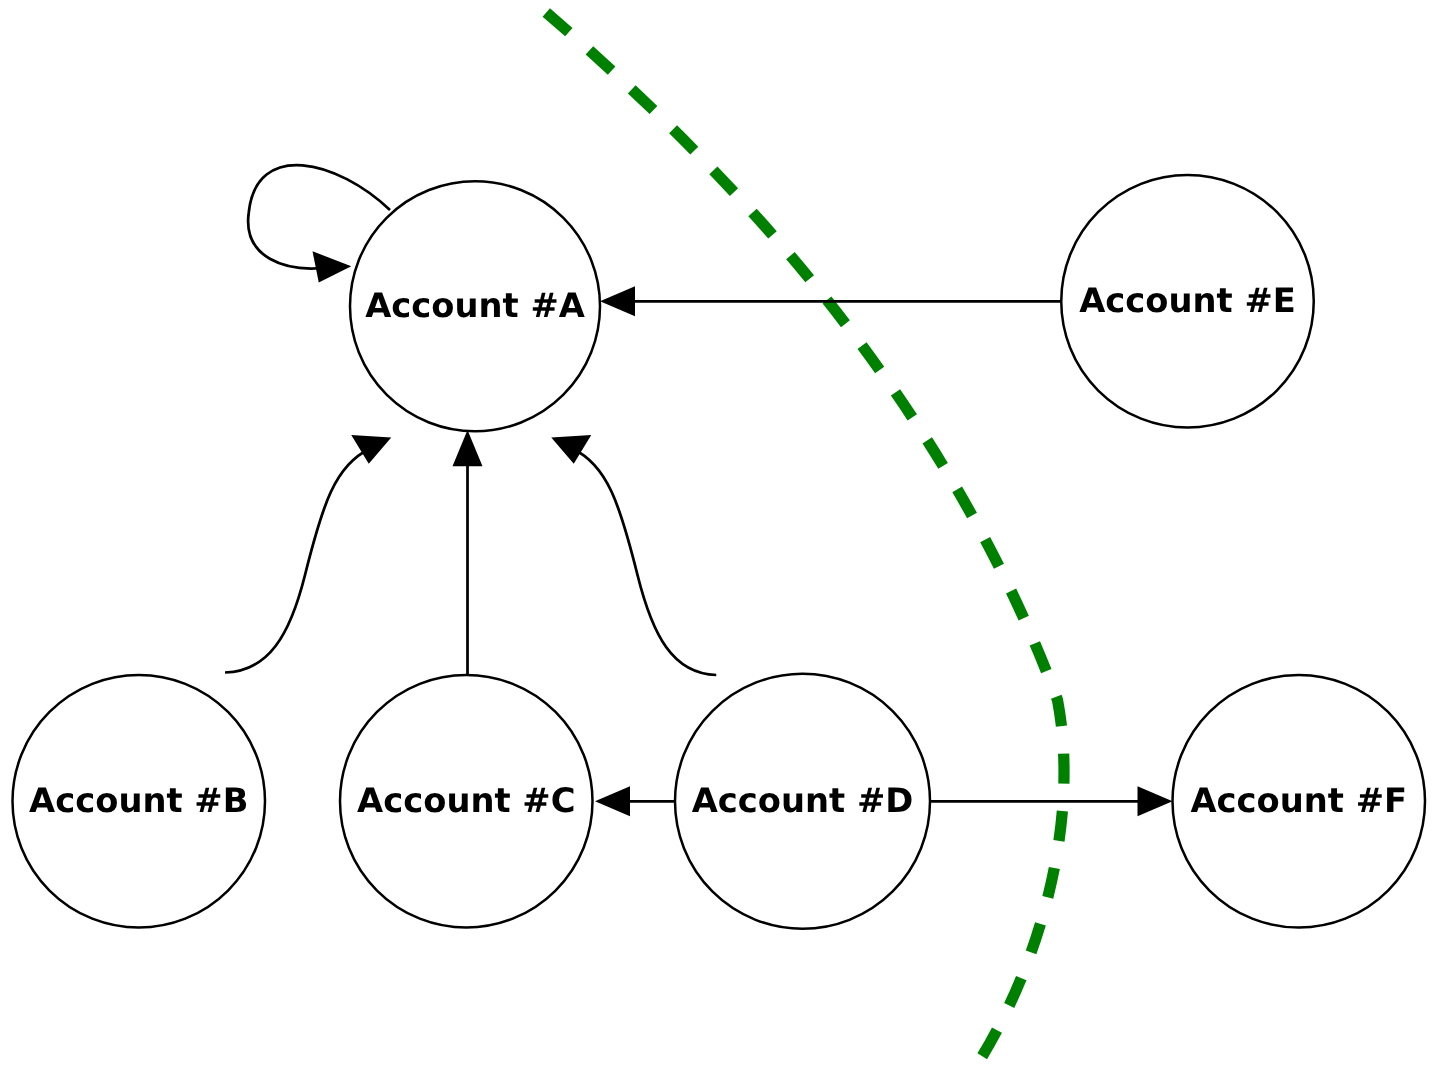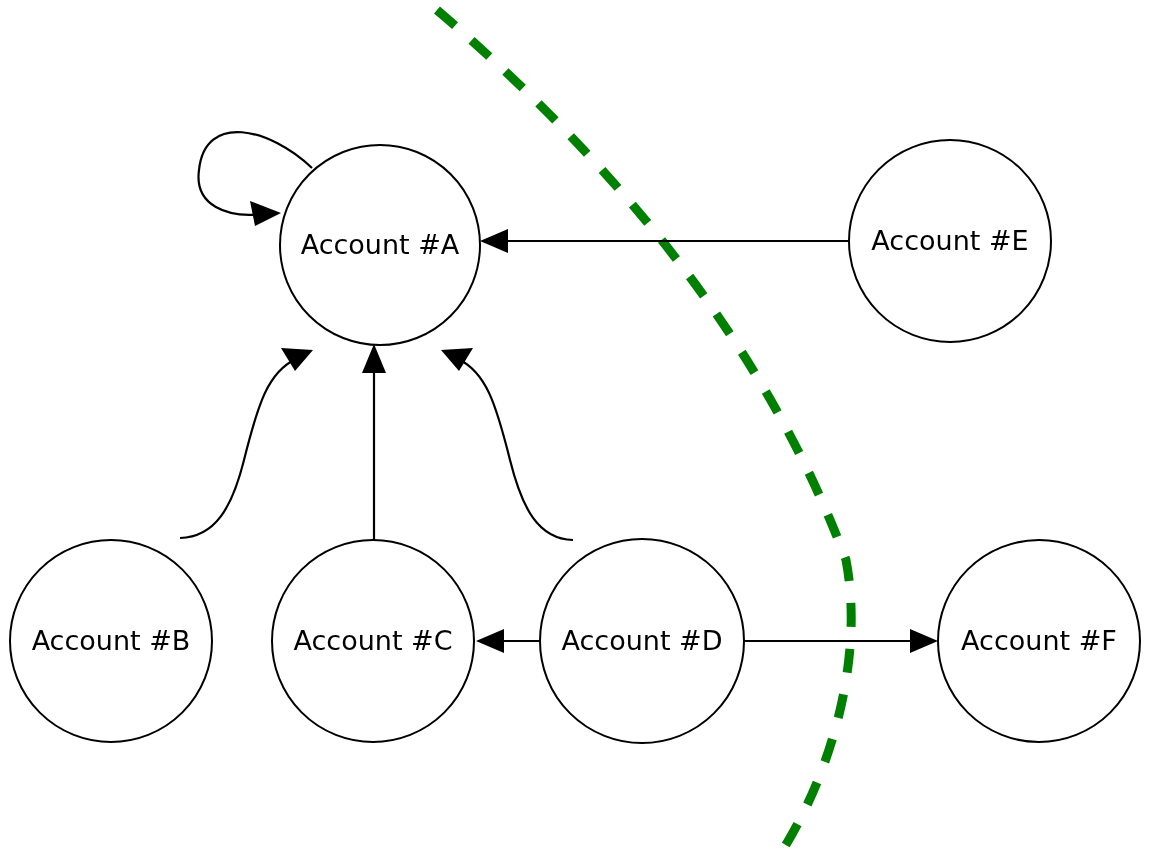--- a/index.html
+++ b/index.html
@@ -11,20 +11,21 @@
     width: 1160px;
     height: 864px;
     font-family: "DejaVu Sans", "Liberation Sans", sans-serif;
     overflow: hidden;
   }
   #diagram-root {
     position: relative;
     width: 1160px;
     height: 864px;
     background: #ffffff;
+    font-weight: bold;
   }
   svg#graph {
     display: block;
     width: 1160px;
     height: 864px;
   }
   .node-circle {
     fill: #ffffff;
     stroke: #000000;
     stroke-width: 2;

